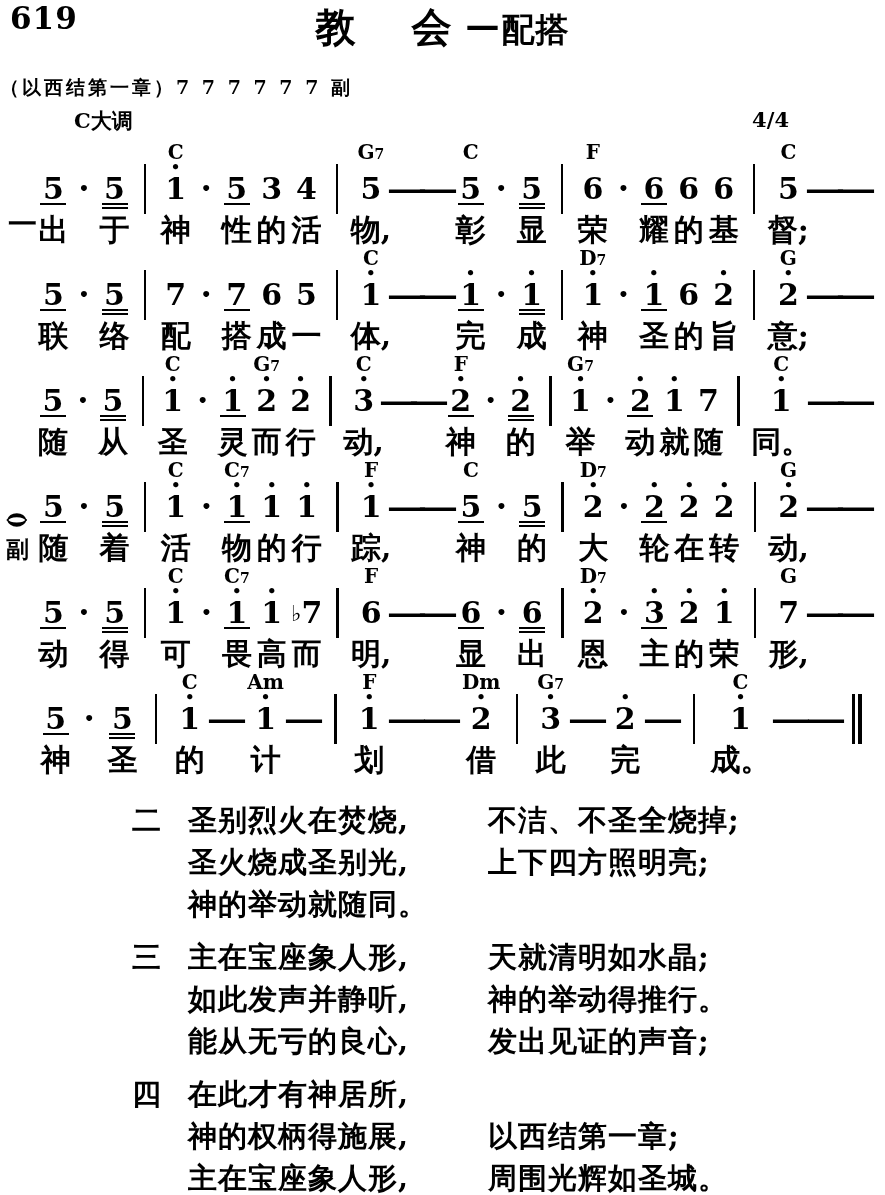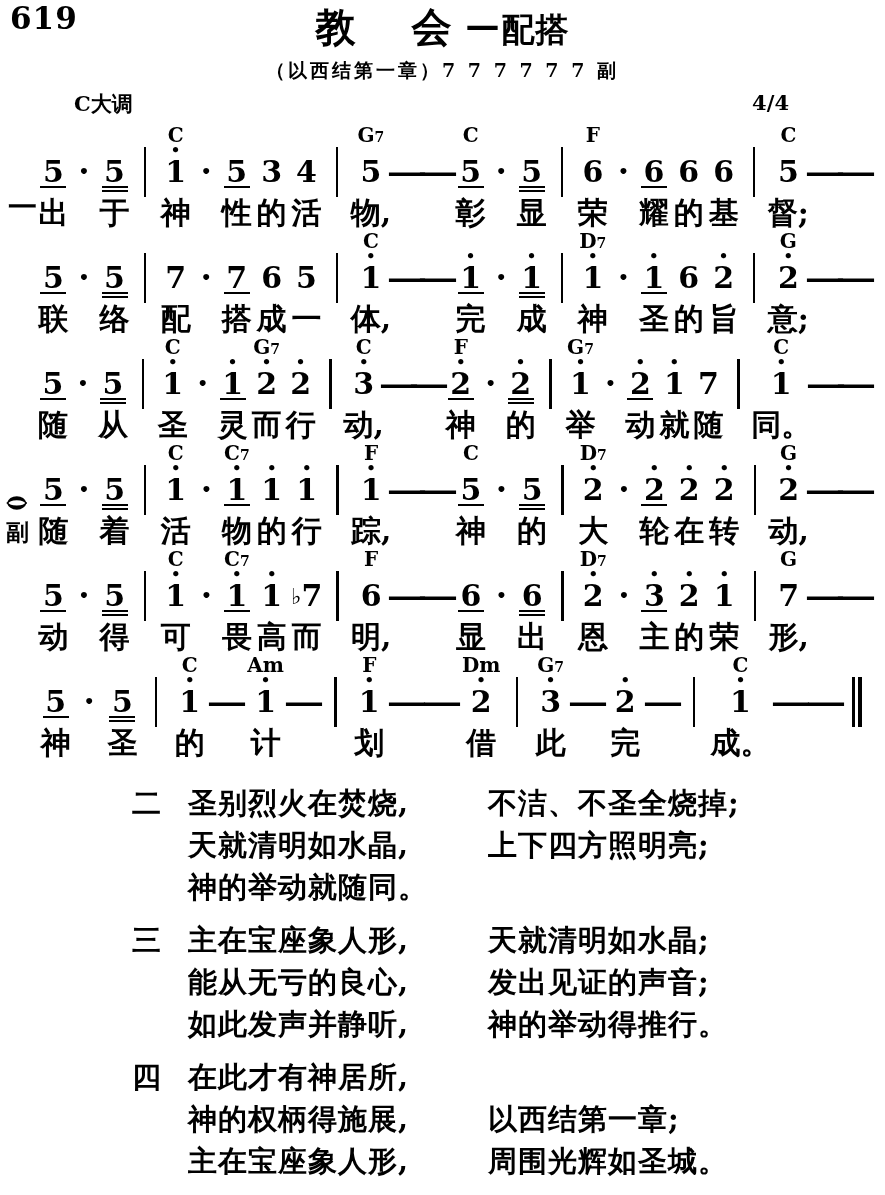--- a/index.html
+++ b/index.html
@@ -7,21 +7,21 @@
     width:885px; height:1195px; margin:0 auto; background:#ffffff; color:#000;
     font-family:"DejaVu Serif", serif; position:relative; box-sizing:border-box;
     overflow:hidden;
   }
   
   .hymn-number { position:absolute; left:10px; top:0; font-size:31px; font-weight:bold; letter-spacing:1px; }
   .title-row { text-align:center; white-space:nowrap; }
   .title-main { font-size:40px; font-weight:900; font-family:"DejaVu Sans", sans-serif; letter-spacing:8px; }
   .title-dash { font-size:34px; font-weight:900; font-family:"DejaVu Sans", sans-serif; margin:0 2px 0 6px; vertical-align:4px; }
   .title-suffix { font-size:33px; font-weight:900; font-family:"DejaVu Sans", sans-serif; letter-spacing:1px; }
-  .subtitle { text-align:center; font-size:19px; font-weight:bold; margin-top:3px; letter-spacing:3px; }
+  .subtitle { text-align:left; font-size:19px; font-weight:bold; margin-top:20px; letter-spacing:3px; }
   .key-row { display:flex; justify-content:space-between; padding:6px 96px 0 74px; font-size:21px; font-weight:bold; }
   
   .music-section { padding:6px 14px 0 6px; }
   .music-line { display:flex; align-items:stretch; width:100%; }
   .gutter { width:30px; flex:0 0 30px; position:relative; }
   .verse-marker { position:absolute; left:2px; bottom:2px; font-size:29px; font-weight:bold; }
   .refrain-marker {
     position:absolute; left:1px; top:52px; writing-mode:vertical-rl; text-orientation:mixed;
     font-size:23px; font-weight:bold; line-height:1; letter-spacing:-2px;
   }
@@ -1242,43 +1242,43 @@
 
   <div class="verses-section">
       <div class="verse">
         <div class="verse-row">
           <div class="verse-num">二</div>
           <div class="verse-left">圣别烈火在焚烧,</div>
           <div class="verse-right">不洁、不圣全烧掉;</div>
         </div>
         <div class="verse-row">
           <div class="verse-num"></div>
-          <div class="verse-left">天就清明如水晶,</div>
+          <div class="verse-left">圣火烧成圣别光,</div>
           <div class="verse-right">上下四方照明亮;</div>
         </div>
         <div class="verse-row">
           <div class="verse-num"></div>
           <div class="verse-right">神的举动就随同。</div>
         </div>
       </div>
       <div class="verse">
         <div class="verse-row">
           <div class="verse-num">三</div>
           <div class="verse-left">主在宝座象人形,</div>
           <div class="verse-right">天就清明如水晶;</div>
         </div>
         <div class="verse-row">
           <div class="verse-num"></div>
+          <div class="verse-left">如此发声并静听,</div>
+          <div class="verse-right">神的举动得推行。</div>
+        </div>
+        <div class="verse-row">
+          <div class="verse-num"></div>
           <div class="verse-left">能从无亏的良心,</div>
           <div class="verse-right">发出见证的声音;</div>
-        </div>
-        <div class="verse-row">
-          <div class="verse-num"></div>
-          <div class="verse-left">如此发声并静听,</div>
-          <div class="verse-right">神的举动得推行。</div>
         </div>
       </div>
       <div class="verse">
         <div class="verse-row">
           <div class="verse-num">四</div>
           <div class="verse-left">在此才有神居所,</div>
         </div>
         <div class="verse-row">
           <div class="verse-num"></div>
           <div class="verse-left">神的权柄得施展,</div>

